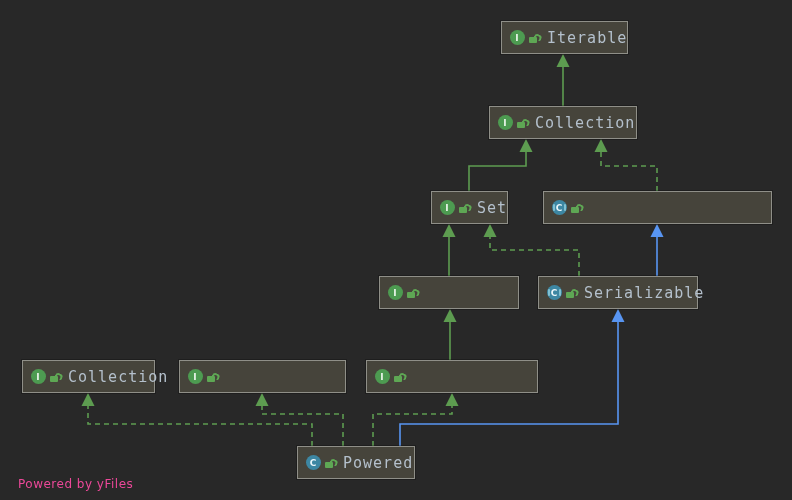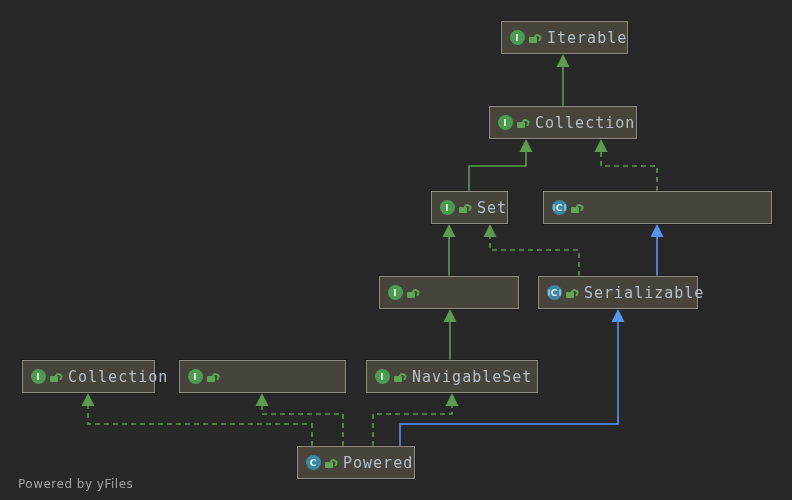--- a/index.html
+++ b/index.html
@@ -23,21 +23,21 @@
     content:"";position:absolute;top:4px;width:2px;height:7px;
     background:#8ccadb;border-radius:1px;opacity:.85;
   }
   .icon.abstract-class::before{left:1px;}
   .icon.abstract-class::after{right:1px;}
   .lock{position:relative;flex:none;width:10px;height:12px;margin-left:4px;margin-right:8px;}
   .lock::after{content:"";position:absolute;left:0;bottom:1px;width:8px;height:6px;background:#5ea754;border-radius:1px;}
   .lock::before{content:"";position:absolute;left:4px;top:0;width:4px;height:4px;border:2px solid #5ea754;border-bottom:none;border-radius:4px 4px 0 0;transform:rotate(28deg);transform-origin:bottom left;}
   .label{flex:none;}
   #footer{
-    position:absolute;left:18px;bottom:9px;color:#a3a3a3;
+    position:absolute;left:18px;bottom:9px;color:#ec4899;
     font:12px "DejaVu Sans","Liberation Sans",sans-serif;letter-spacing:.5px;margin-top:14px;
   }
 </style>
 </head>
 <body>
 
 <div id="diagram">
   <svg id="edges" xmlns="http://www.w3.org/2000/svg">
       <g>
         <polyline points="563,106 563,66" fill="none" stroke="#5d9c50" stroke-width="1.6"></polyline>
@@ -118,21 +118,20 @@
       <span class="lock"></span>
       <span class="label">Collection</span>
     </div>
     <div class="node" style="left: 179px; top: 360px; width: 167px; height: 33px;">
       <span class="icon interface">I</span>
       <span class="lock"></span>
     </div>
     <div class="node" style="left: 366px; top: 360px; width: 172px; height: 33px;">
       <span class="icon interface">I</span>
       <span class="lock"></span>
-      <span class="label">NavigableSet</span>
     </div>
     <div class="node" style="left: 297px; top: 446px; width: 118px; height: 33px;">
       <span class="icon class">C</span>
       <span class="lock"></span>
       <span class="label">Powered</span>
     </div>
     <div id="footer">Powered by yFiles</div>
 </div>
 
 </body></html>

